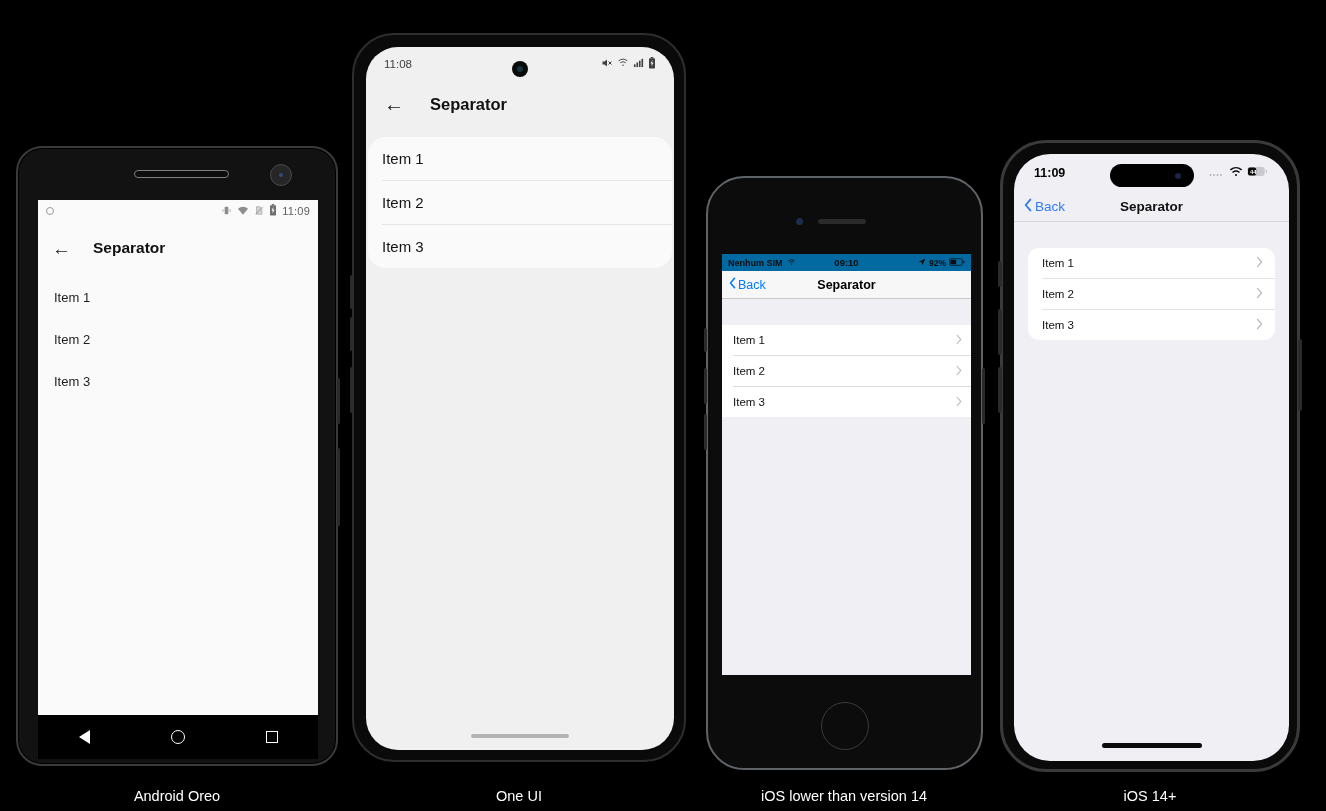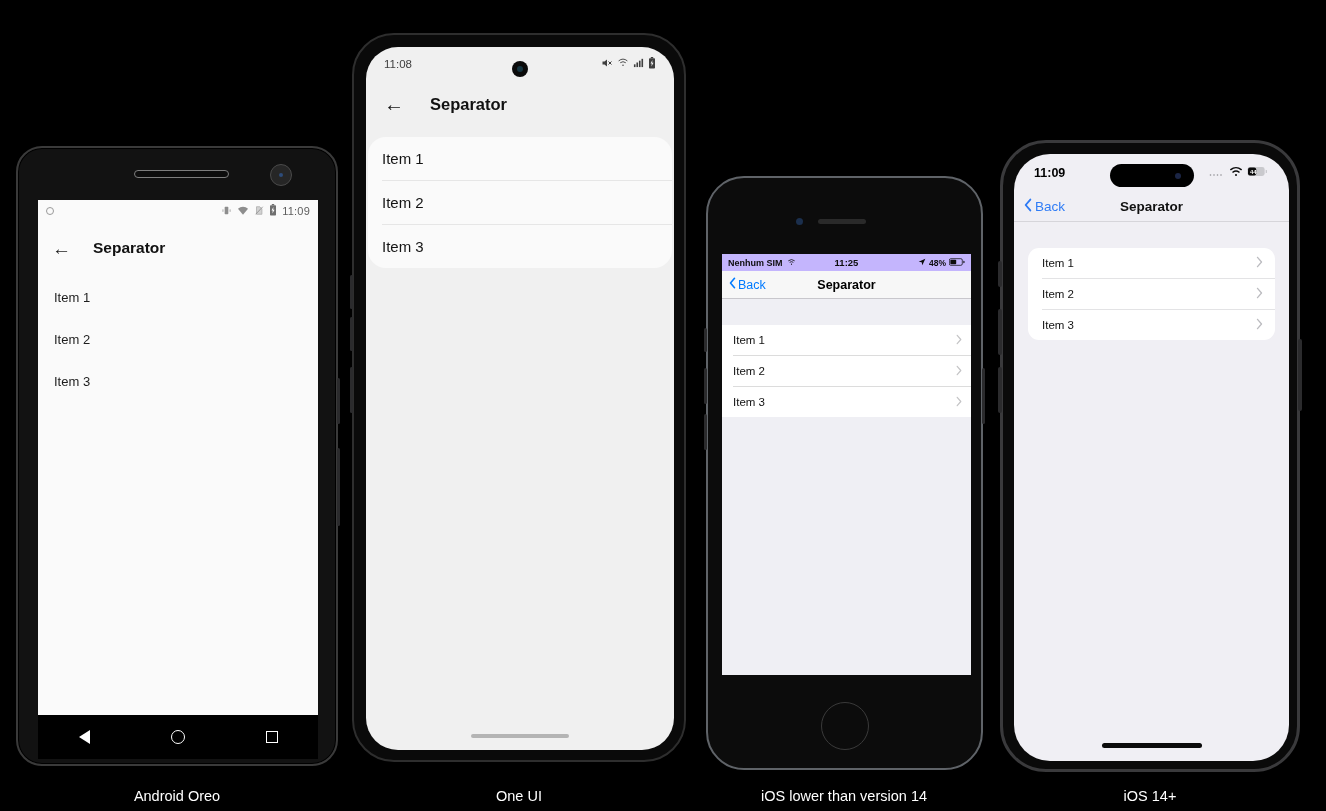--- a/index.html
+++ b/index.html
@@ -289,21 +289,21 @@
     background: #efeff4;
     overflow: hidden;
   }
   .ios14-statusbar {
     height: 17px;
     display: flex;
     align-items: center;
     padding: 0 6px;
     font-size: 9px;
     color: #0d0d0d;
-    background: #c4b5fd;
+    background: #0369a1;
     font-weight: bold;
   }
   .ios14-sb-carrier { display: flex; align-items: center; gap: 4px; }
   .ios14-sb-center {
     position: absolute;
     left: 50%;
     transform: translateX(-50%);
     font-size: 9.5px;
     font-weight: bold;
   }
@@ -641,28 +641,28 @@
         <div class="ios14-sb-carrier">
           <span>Nenhum SIM</span>
           <span class="icon-wifi">
             <svg width="9" height="8" viewBox="0 0 24 24" fill="none" stroke="#0d0d0d" stroke-width="2.4">
               <path d="M2.5 8.5 A15 15 0 0 1 21.5 8.5"></path>
               <path d="M6.5 13 A9.5 9.5 0 0 1 17.5 13"></path>
               <circle cx="12" cy="18.5" r="1.7" fill="#0d0d0d" stroke="none"></circle>
             </svg>
           </span>
         </div>
-        <span class="ios14-sb-center">11:25</span>
+        <span class="ios14-sb-center">09:10</span>
         <div class="ios14-sb-right">
           <span class="icon-loc">
             <svg width="8" height="8" viewBox="0 0 24 24" fill="#0d0d0d">
               <path d="M22 2 L2 11 l9 2 l2 9 Z"></path>
             </svg>
           </span>
-          <span>48%</span>
+          <span>92%</span>
           <span class="icon-batt">
             <svg width="16" height="8" viewBox="0 0 26 12" fill="none">
               <rect x="0.6" y="0.6" width="21" height="10.8" rx="2.4" stroke="#0d0d0d" stroke-width="1.2"></rect>
               <rect x="2.2" y="2.2" width="9.5" height="7.6" rx="1.2" fill="#0d0d0d"></rect>
               <path d="M23.4 4 v4 a2 2 0 0 0 0-4z" fill="#0d0d0d"></path>
             </svg>
           </span>
         </div>
       </div>
 

